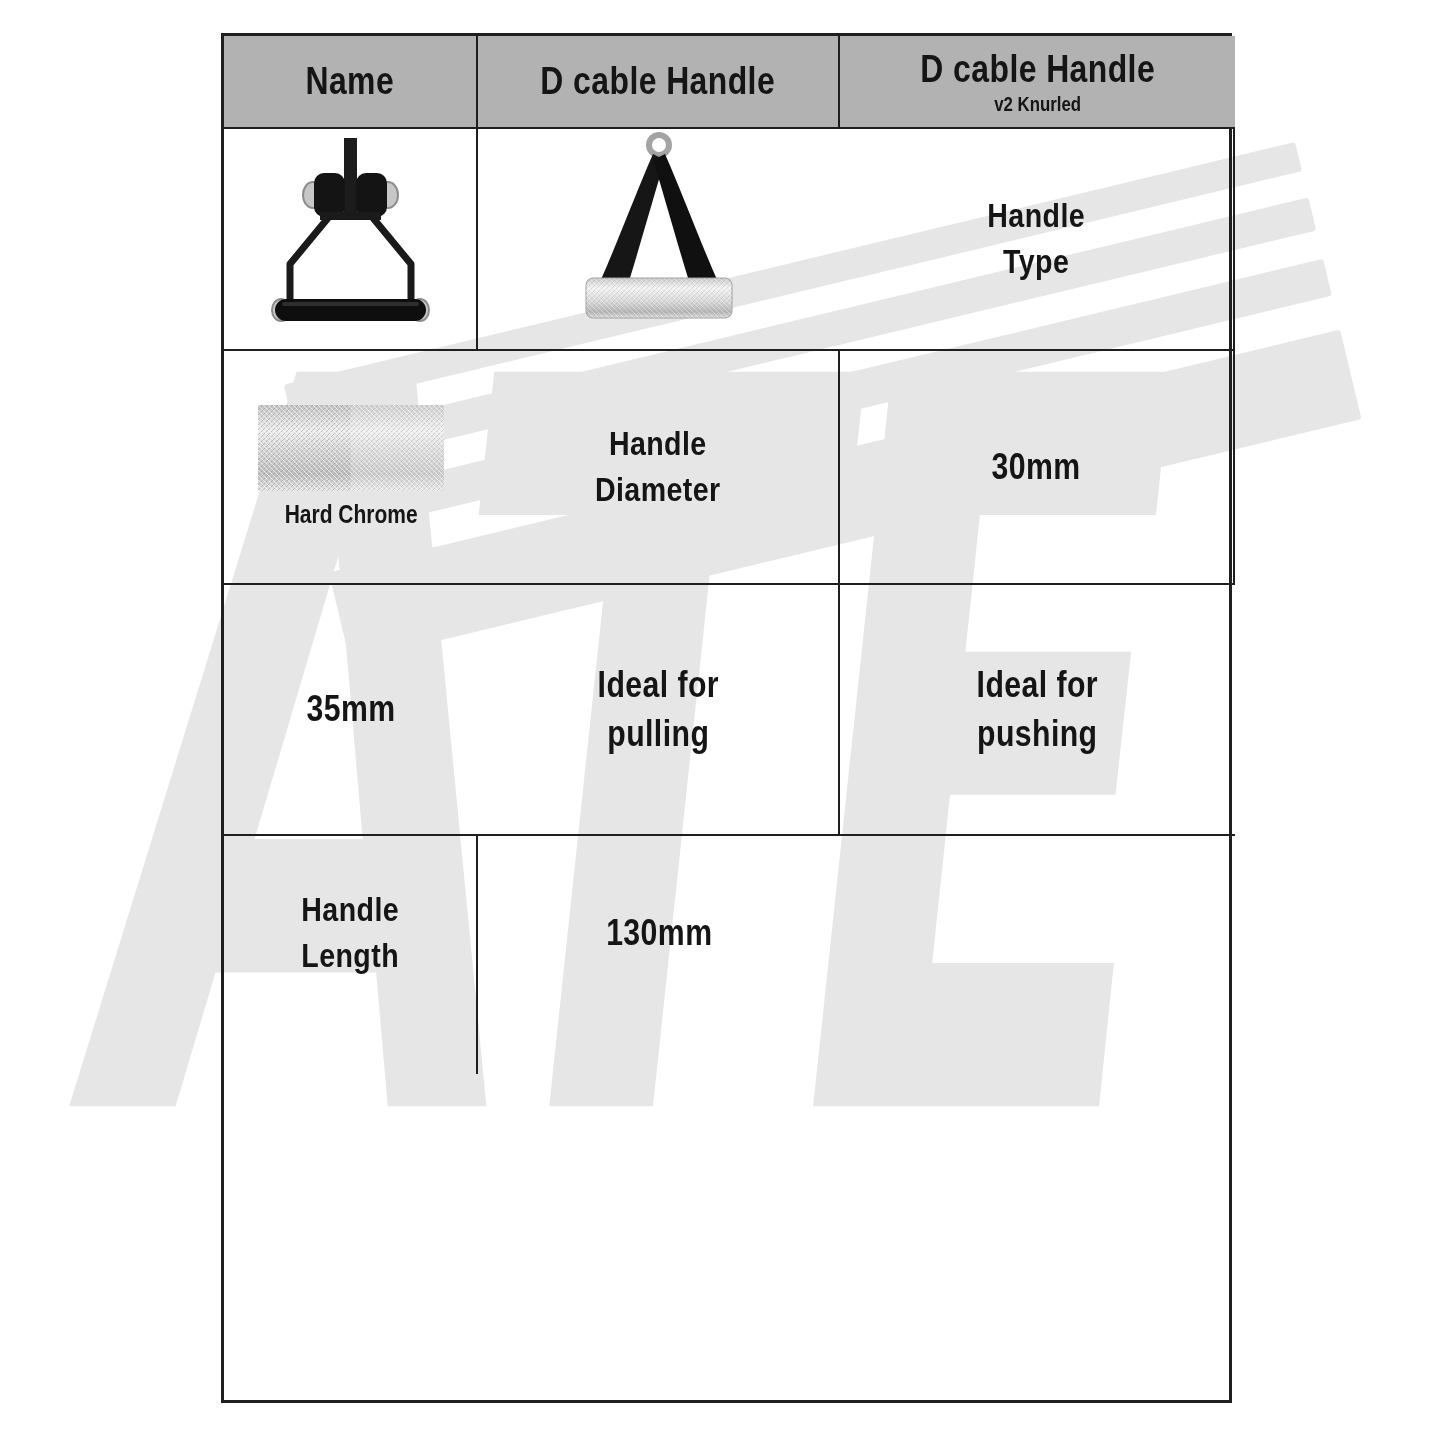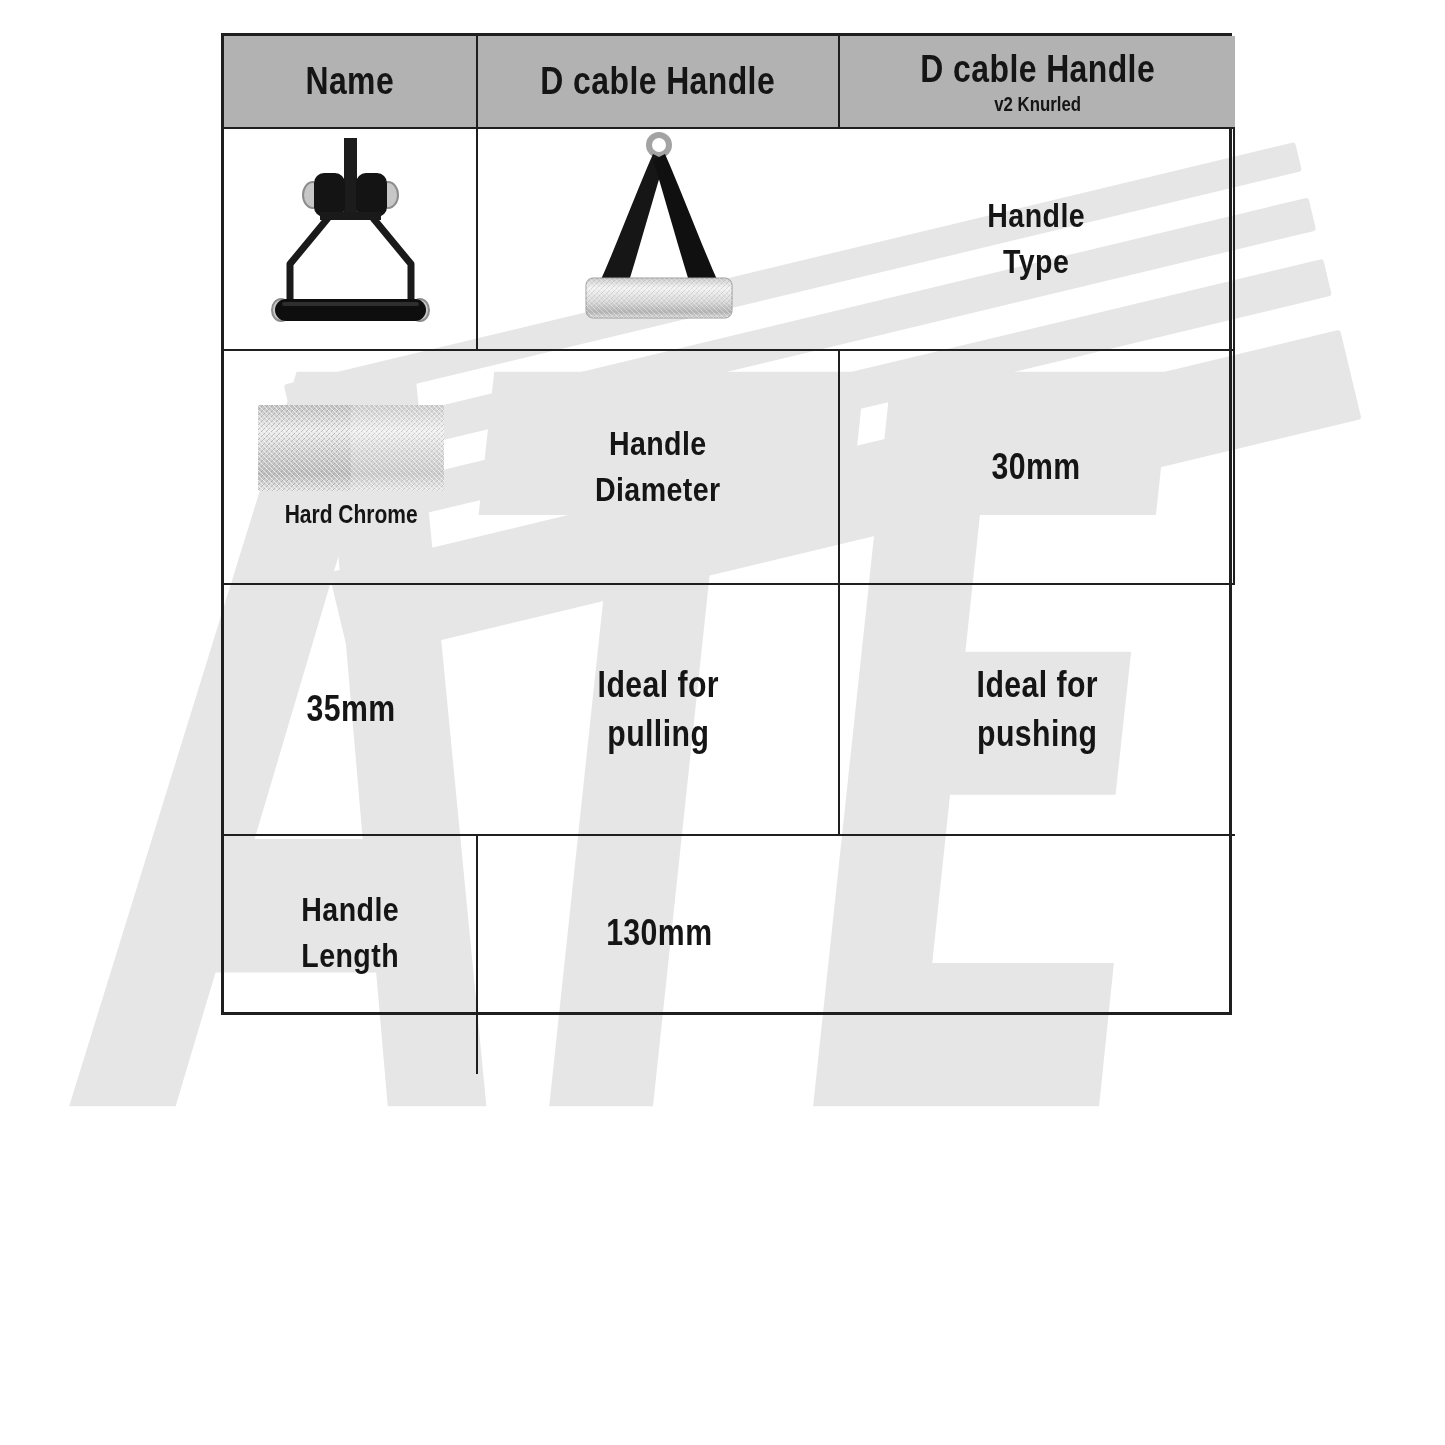--- a/index.html
+++ b/index.html
@@ -24,21 +24,21 @@
   }
   .wm-stripe { background:var(--wm,#e6e6e6); border-radius:3px; }
   .wm-s1 { height:30px; margin-bottom:27px; }
   .wm-s2 { height:34px; margin-bottom:29px; }
   .wm-s3 { height:38px; margin-bottom:35px; }
   .wm-s4 { height:92px; }
 
   
   .spec-table {
     position:absolute; left:221px; top:33px; z-index:1;
-    width:1011px; height:982px;
+    width:1011px; height:1370px;
     display:grid;
     grid-template-columns:254px 362px 395px;
     grid-template-rows:93px 222px 234px 251px 238px 332px;
     border:3px solid var(--bd,#1f1f1f);
     background:transparent;
   }
   .cell {
     border-right:2px solid var(--bd,#1f1f1f);
     border-bottom:2px solid var(--bd,#1f1f1f);
     display:flex; flex-direction:column; align-items:center; justify-content:center;

